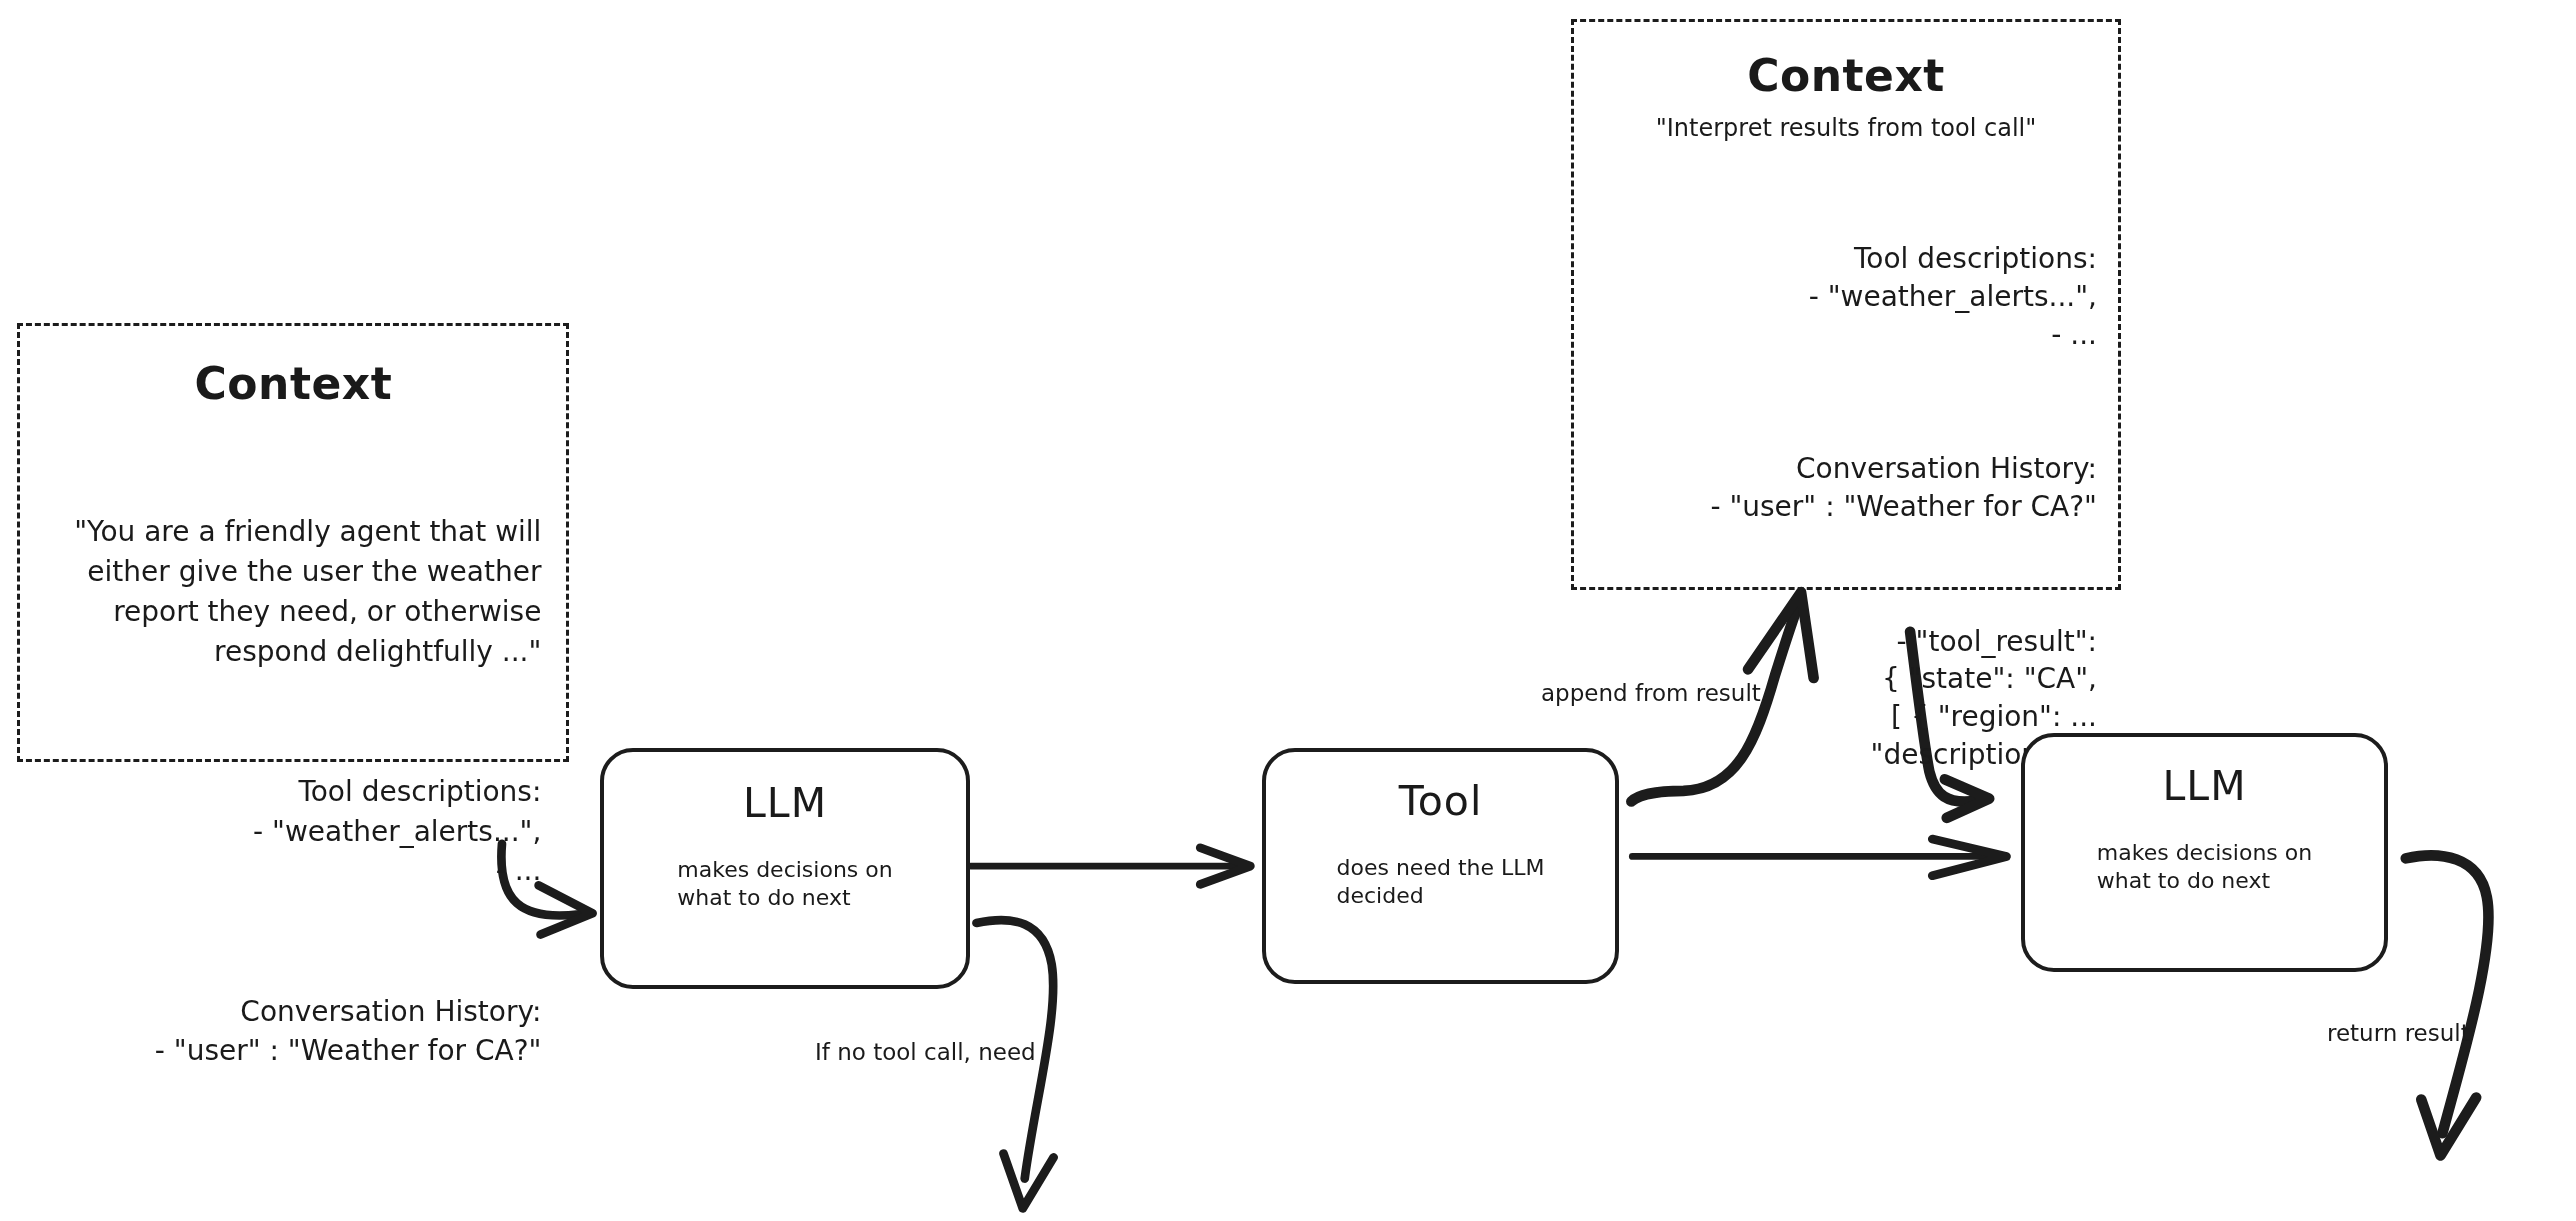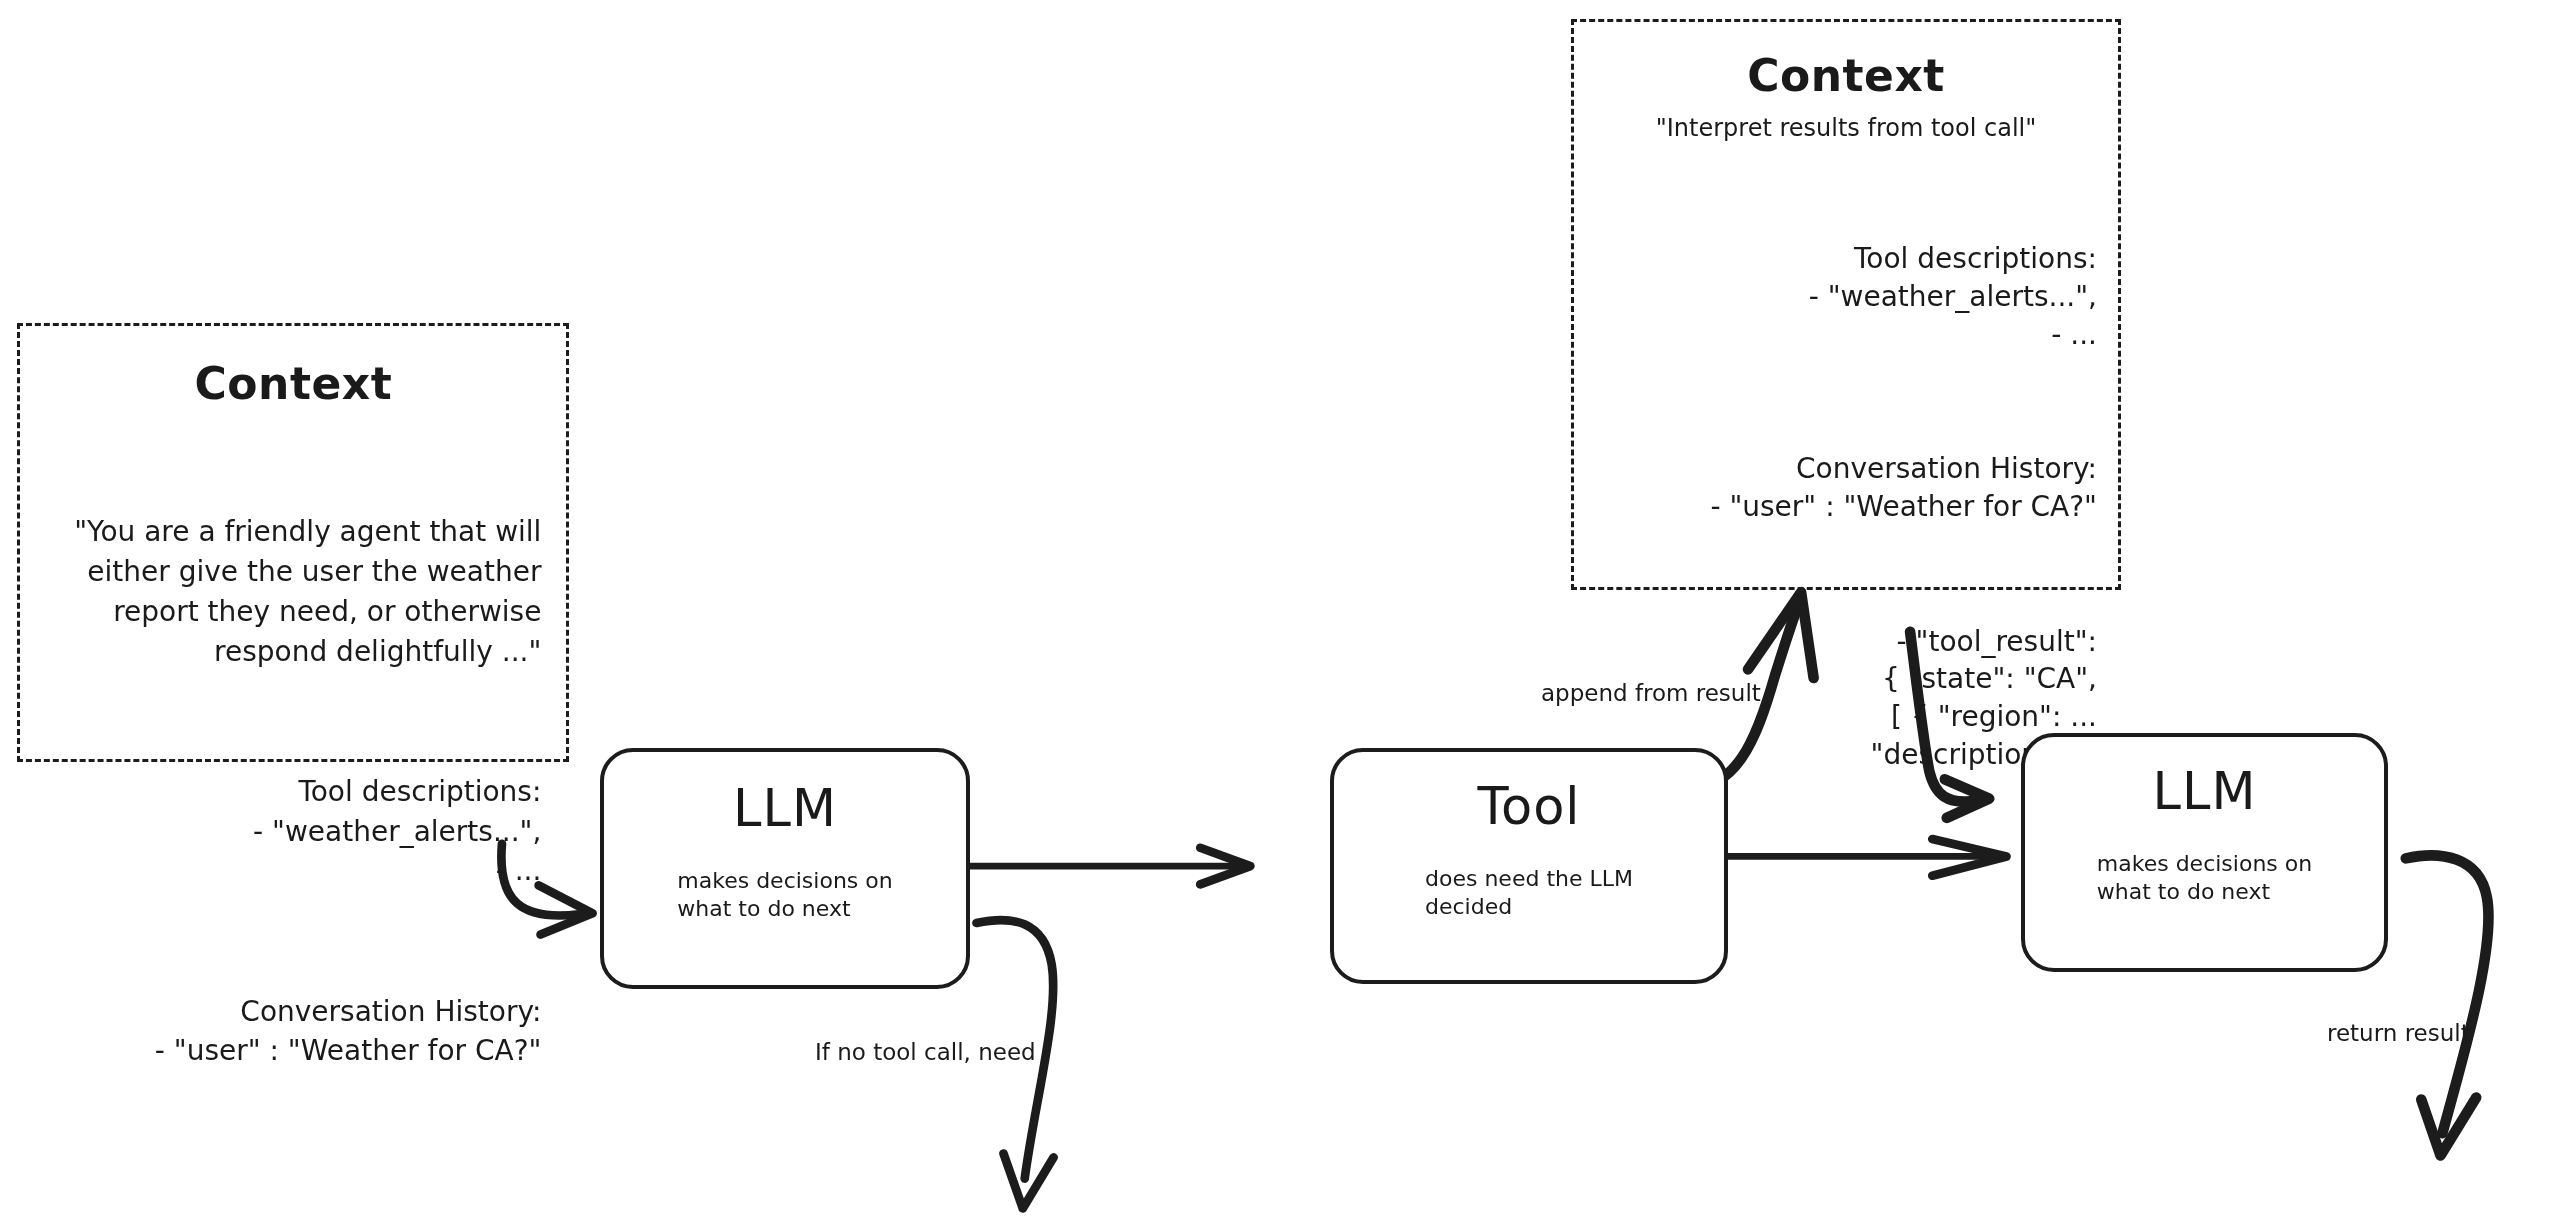--- a/index.html
+++ b/index.html
@@ -80,36 +80,36 @@
     box-sizing: border-box;
     border: 4.8px solid #1c1c1c;
     border-radius: 33px;
     background: #ffffff;
     display: flex;
     flex-direction: column;
     align-items: center;
     justify-content: flex-start;
   }
   .node-title {
-    font-size: 51px;
+    font-size: 41px;
     font-weight: 500;
     letter-spacing: 1px;
     text-align: center;
   }
   .node-sub {
     font-size: 22px;
     line-height: 1.28;
     text-align: left;
     white-space: pre-line;
   }
 
   #node-llm1 { left: 600px; top: 748px; width: 370px; height: 241px; padding-top: 27px; }
   #node-llm1 .node-sub { margin-top: 29px; }
 
-  #node-tool { left: 1330px; top: 748px; width: 398px; height: 236px; padding-top: 25px; }
+  #node-tool { left: 1262px; top: 748px; width: 357px; height: 236px; padding-top: 25px; }
   #node-tool .node-sub { margin-top: 29px; }
 
   #node-llm2 { left: 2021px; top: 733px; width: 367px; height: 239px; padding-top: 25px; }
   #node-llm2 .node-sub { margin-top: 29px; }
 
   
   .edge-label {
     position: absolute;
     font-size: 23px;
     line-height: 1.2;

